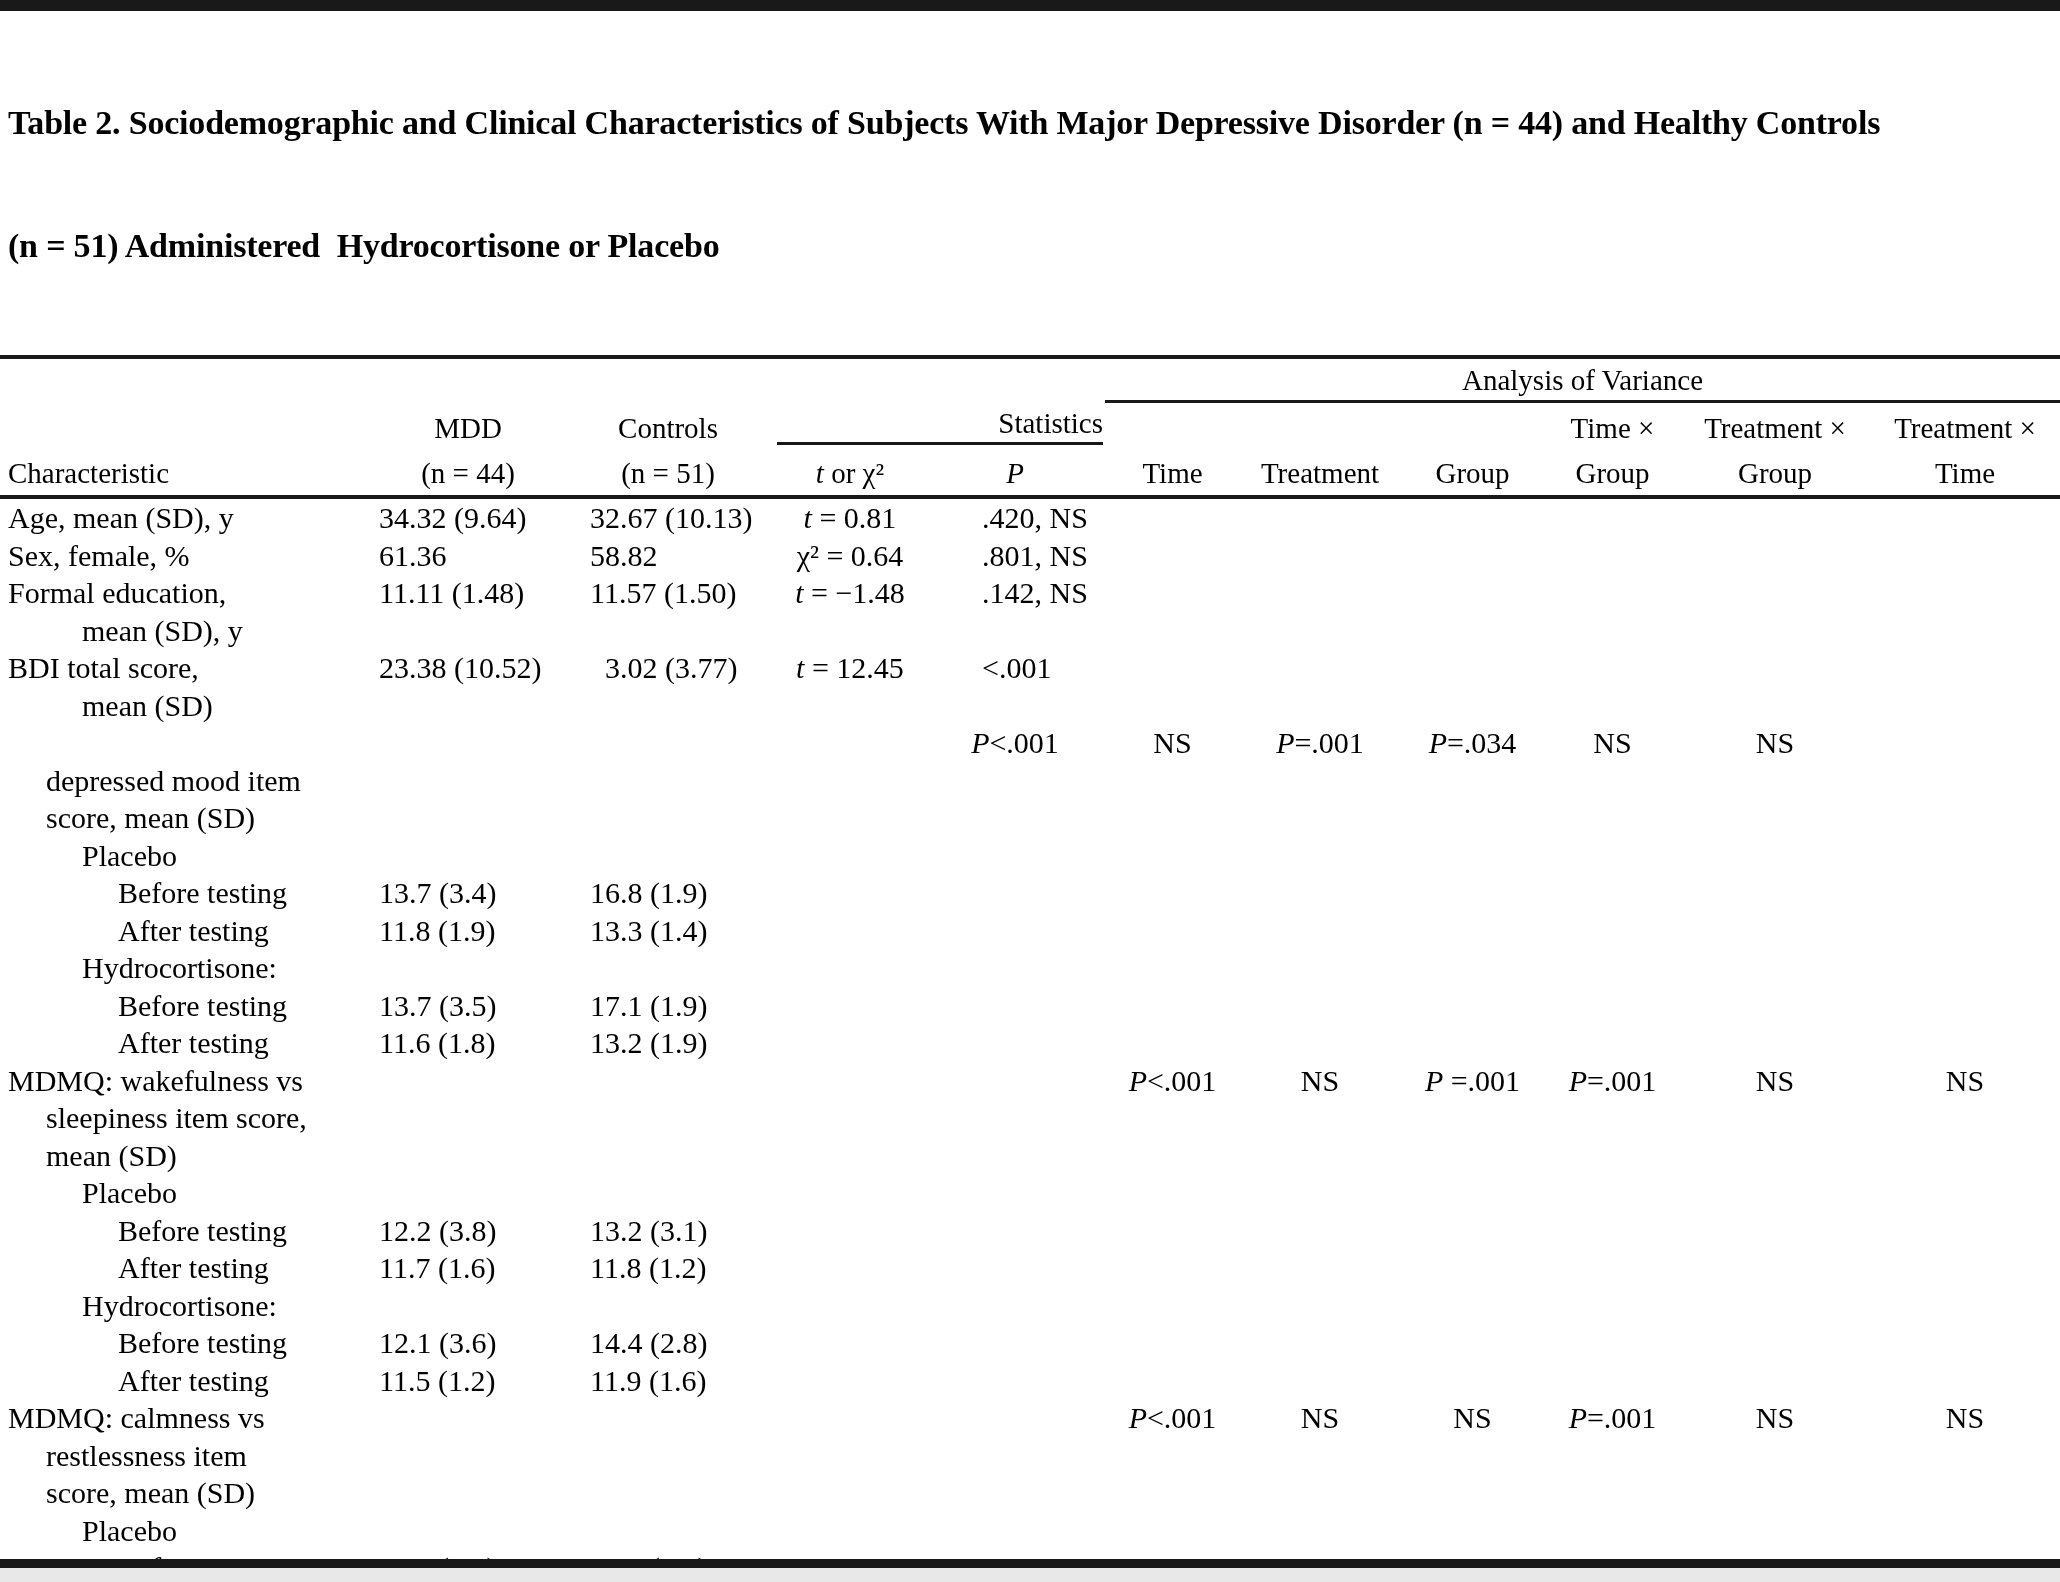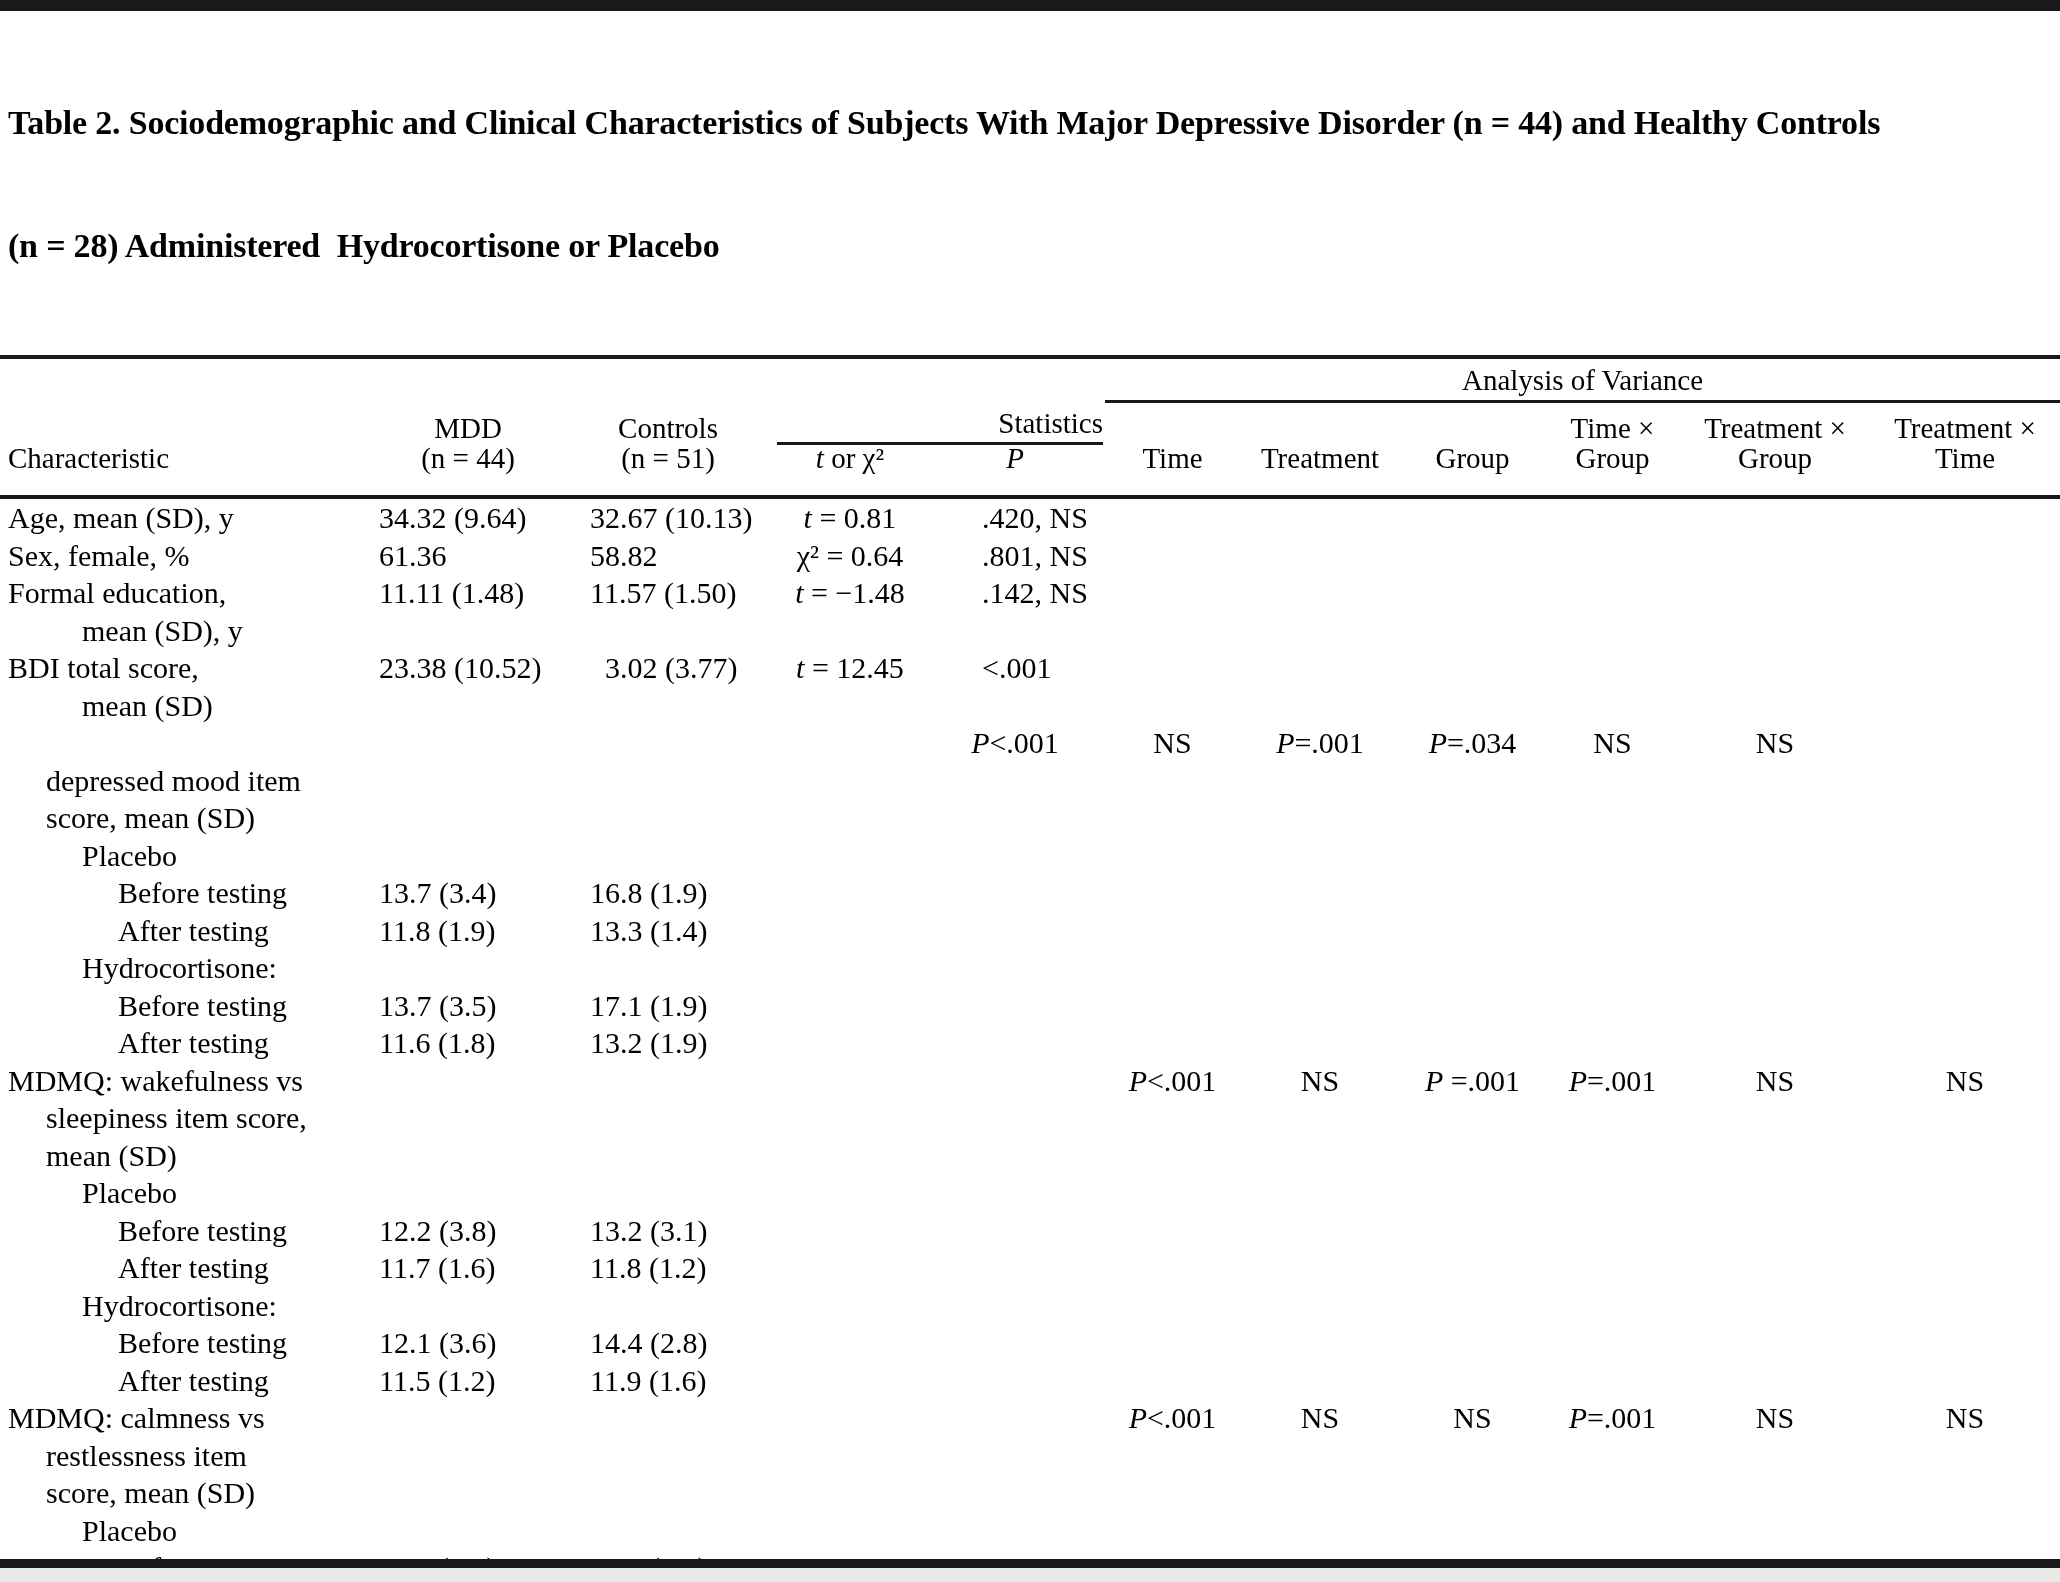--- a/index.html
+++ b/index.html
@@ -27,21 +27,21 @@
     padding-top:4px;font-size:29px;
   }
   .thead .cell{align-self:end;line-height:34px;}
   .g-aov{grid-row:1;grid-column:6/12;text-align:center;border-bottom:3px solid #191919;padding-bottom:3px;}
   .g-stats{grid-row:2;grid-column:4/6;text-align:right;border-bottom:3px solid #191919;padding-bottom:2px;margin:0 2px;}
   .h-mdd1{grid-row:2;grid-column:2;text-align:center;}
   .h-ctl1{grid-row:2;grid-column:3;text-align:center;}
   .h-tx1{grid-row:2;grid-column:9;text-align:center;}
   .h-trx1{grid-row:2;grid-column:10;text-align:center;}
   .h-trt1{grid-row:2;grid-column:11;text-align:center;}
-  .r3{grid-row:3;padding-bottom:20px;}
+  .r3{grid-row:3;padding-bottom:5px;}
   .h-char{grid-column:1;text-align:left;padding-left:8px;}
   .h-mdd2{grid-column:2;text-align:center;}
   .h-ctl2{grid-column:3;text-align:center;}
   .h-stat{grid-column:4;text-align:center;}
   .h-p{grid-column:5;text-align:center;}
   .h-a1{grid-column:6;text-align:center;}
   .h-a2{grid-column:7;text-align:center;}
   .h-a3{grid-column:8;text-align:center;}
   .h-a4{grid-column:9;text-align:center;}
   .h-a5{grid-column:10;text-align:center;}
@@ -62,21 +62,21 @@
 </style>
 </head>
 <body>
 
 <div class="page">
 
   <div class="bar top"></div>
 
   <div class="title">
     <div>Table 2. Sociodemographic and Clinical Characteristics of Subjects With Major Depressive Disorder (n = 44) and Healthy Controls</div>
-    <div>(n = 28) Administered  Hydrocortisone or Placebo</div>
+    <div>(n = 51) Administered  Hydrocortisone or Placebo</div>
   </div>
 
   <div class="rule"></div>
 
   <div class="grid11 thead">
     <div class="cell g-aov">Analysis of Variance</div>
 
     <div class="cell h-mdd1">MDD</div>
     <div class="cell h-ctl1">Controls</div>
     <div class="cell g-stats">Statistics</div>

